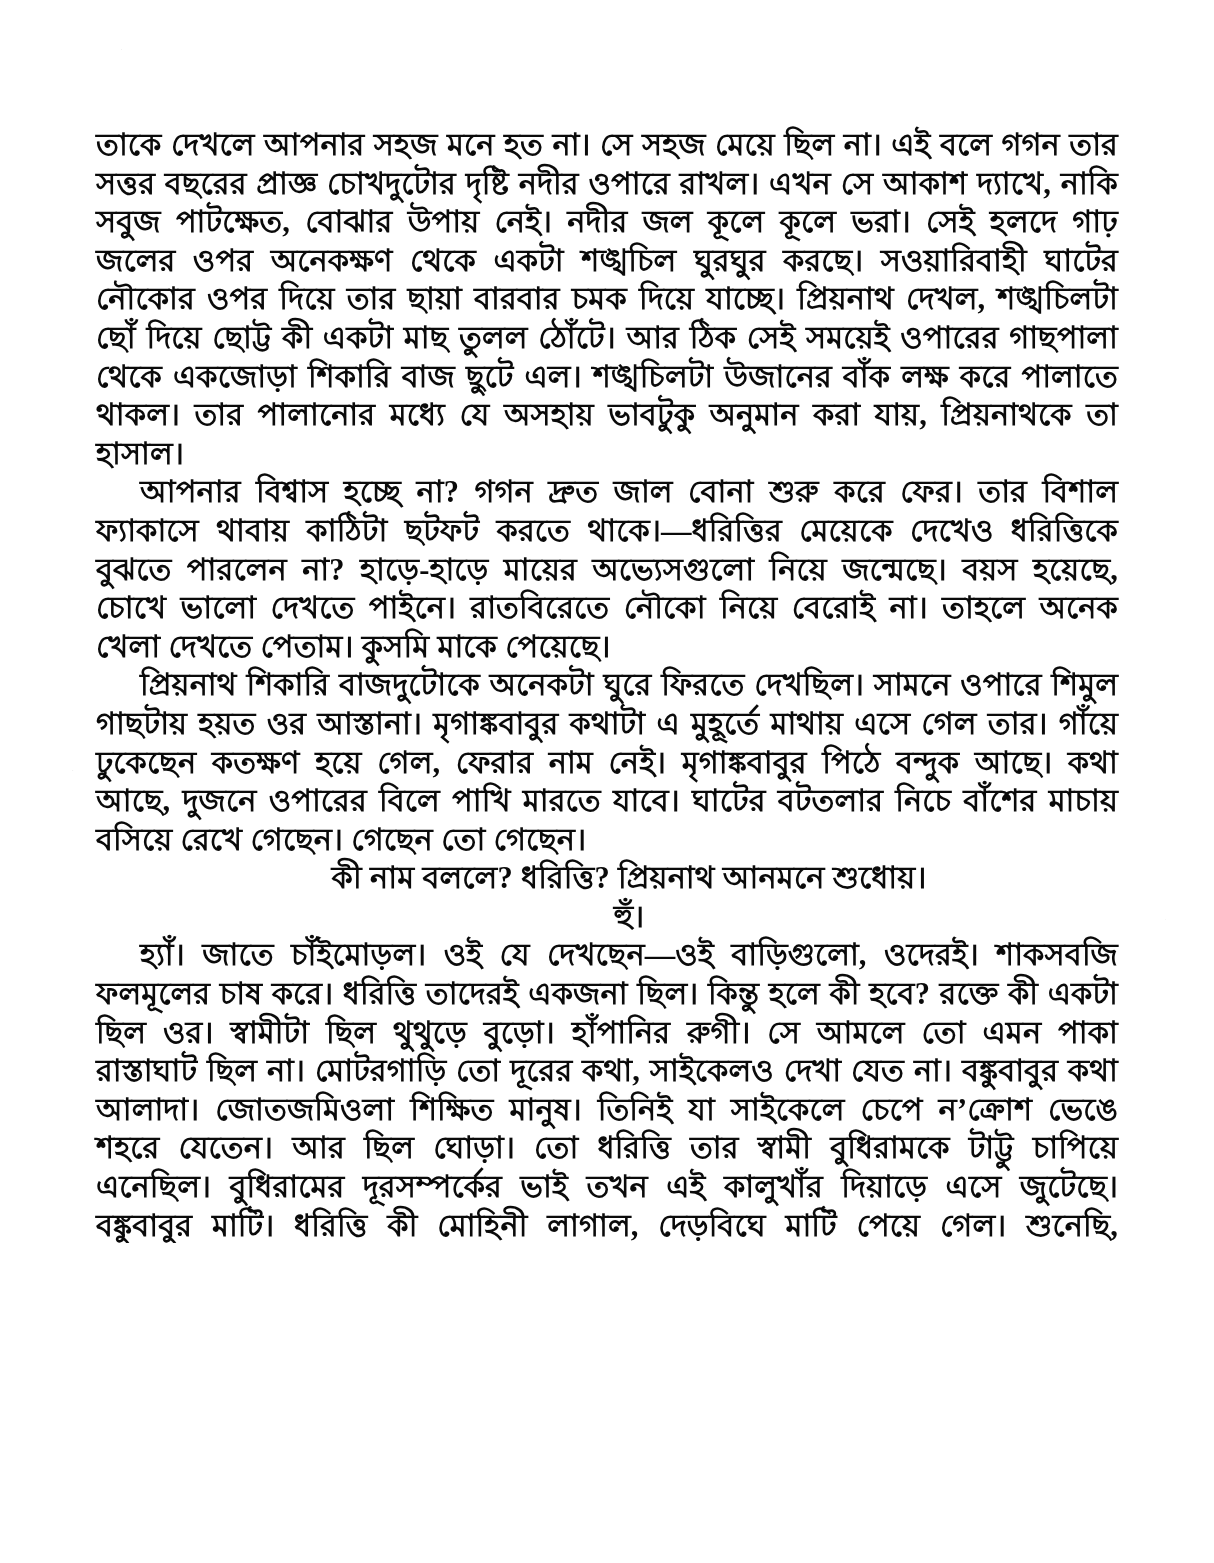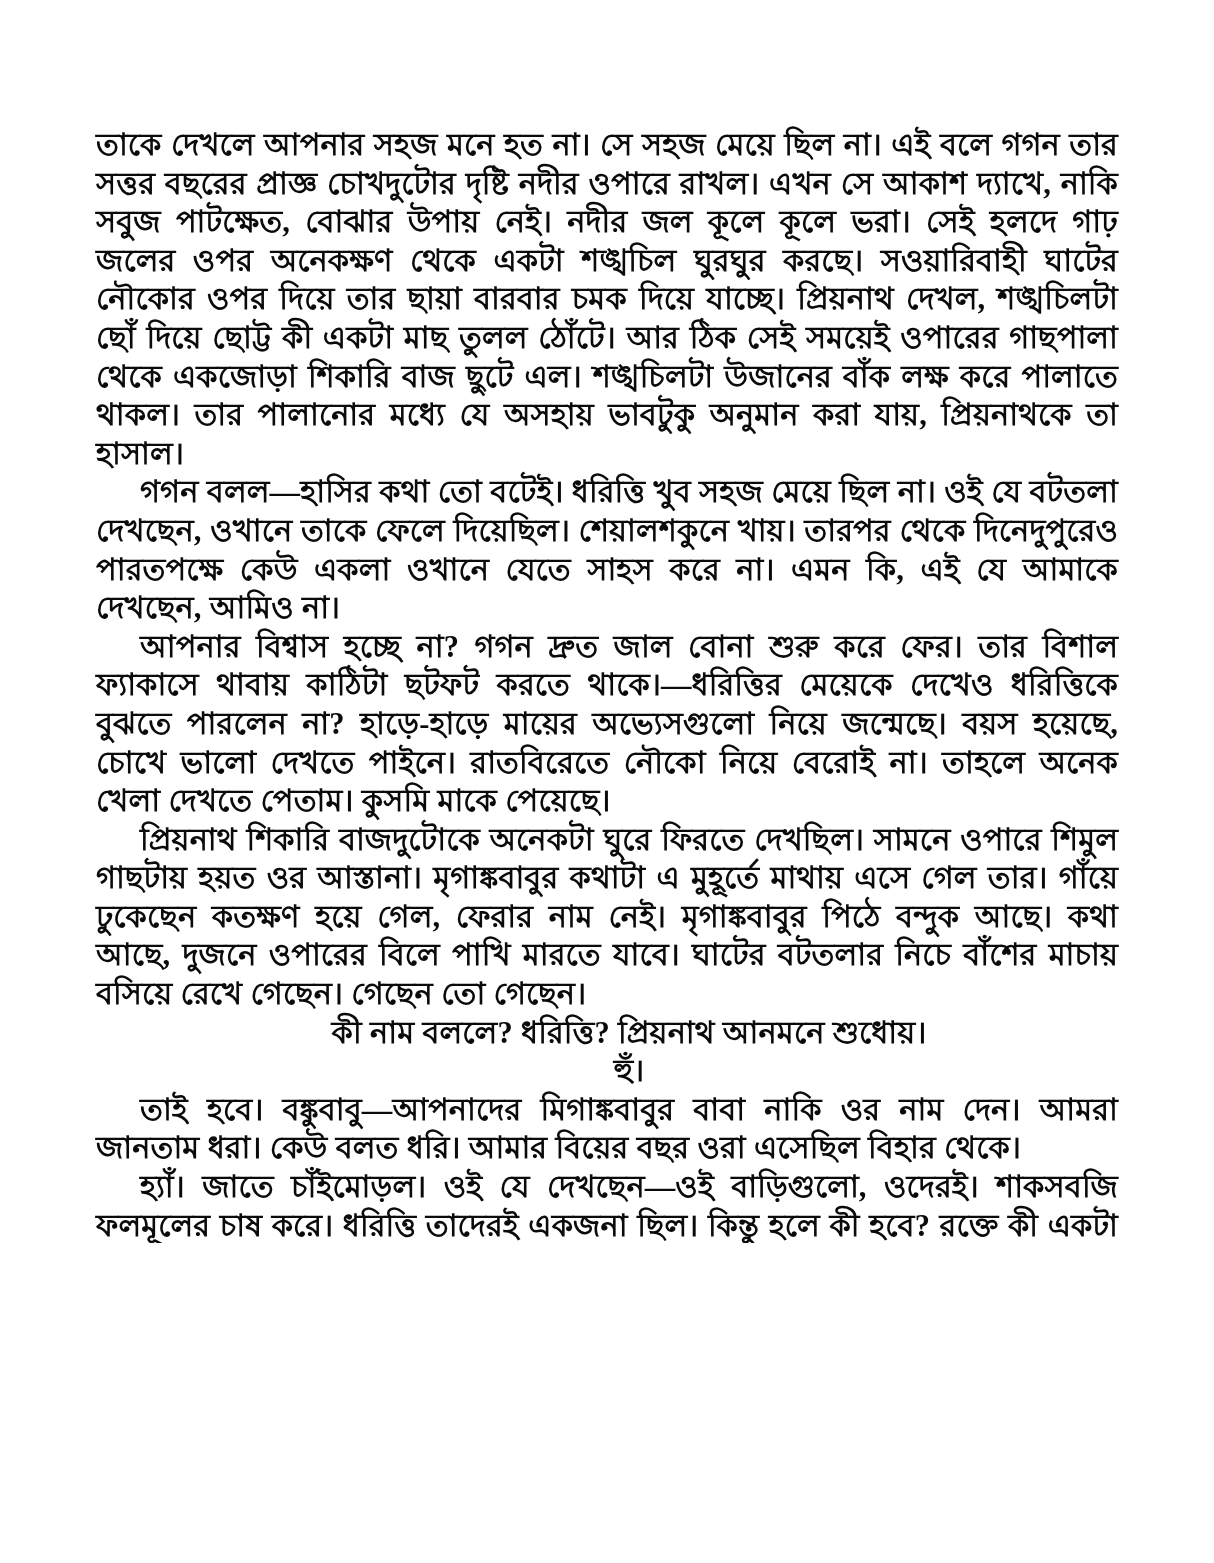--- a/index.html
+++ b/index.html
@@ -75,30 +75,28 @@
 <body>
 
 <div class="page">
 
   <div class="scan-noise"></div>
 
   <div class="text-block">
 
     <p class="para flush">তাকে দেখলে আপনার সহজ মনে হত না। সে সহজ মেয়ে ছিল না। এই বলে গগন তার সত্তর বছরের প্রাজ্ঞ চোখদুটোর দৃষ্টি নদীর ওপারে রাখল। এখন সে আকাশ দ্যাখে, নাকি সবুজ পাটক্ষেত, বোঝার উপায় নেই। নদীর জল কূলে কূলে ভরা। সেই হলদে গাঢ় জলের ওপর অনেকক্ষণ থেকে একটা শঙ্খচিল ঘুরঘুর করছে। সওয়ারিবাহী ঘাটের নৌকোর ওপর দিয়ে তার ছায়া বারবার চমক দিয়ে যাচ্ছে। প্রিয়নাথ দেখল, শঙ্খচিলটা ছোঁ দিয়ে ছোট্ট কী একটা মাছ তুলল ঠোঁটে। আর ঠিক সেই সময়েই ওপারের গাছপালা থেকে একজোড়া শিকারি বাজ ছুটে এল। শঙ্খচিলটা উজানের বাঁক লক্ষ করে পালাতে থাকল। তার পালানোর মধ্যে যে অসহায় ভাবটুকু অনুমান করা যায়, প্রিয়নাথকে তা হাসাল।</p>
 
-    <p class="para indent">গগন বলল—হাসির কথা তো বটেই। ধরিত্তি খুব সহজ মেয়ে ছিল না। ওই যে বটতলা দেখছেন, ওখানে তাকে ফেলে দিয়েছিল। শেয়ালশকুনে খায়। তারপর থেকে দিনেদুপুরেও পারতপক্ষে কেউ একলা ওখানে যেতে সাহস করে না। এমন কি, এই যে আমাকে দেখছেন, আমিও না।</p>
 
     <p class="para indent">আপনার বিশ্বাস হচ্ছে না? গগন দ্রুত জাল বোনা শুরু করে ফের। তার বিশাল ফ্যাকাসে থাবায় কাঠিটা ছটফট করতে থাকে।—ধরিত্তির মেয়েকে দেখেও ধরিত্তিকে বুঝতে পারলেন না? হাড়ে-হাড়ে মায়ের অভ্যেসগুলো নিয়ে জন্মেছে। বয়স হয়েছে, চোখে ভালো দেখতে পাইনে। রাতবিরেতে নৌকো নিয়ে বেরোই না। তাহলে অনেক খেলা দেখতে পেতাম। কুসমি মাকে পেয়েছে।</p>
 
     <p class="para indent">প্রিয়নাথ শিকারি বাজদুটোকে অনেকটা ঘুরে ফিরতে দেখছিল। সামনে ওপারে শিমুল গাছটায় হয়ত ওর আস্তানা। মৃগাঙ্কবাবুর কথাটা এ মুহূর্তে মাথায় এসে গেল তার। গাঁয়ে ঢুকেছেন কতক্ষণ হয়ে গেল, ফেরার নাম নেই। মৃগাঙ্কবাবুর পিঠে বন্দুক আছে। কথা আছে, দুজনে ওপারের বিলে পাখি মারতে যাবে। ঘাটের বটতলার নিচে বাঁশের মাচায় বসিয়ে রেখে গেছেন। গেছেন তো গেছেন।</p>
 
     <p class="para short">কী নাম বললে? ধরিত্তি? প্রিয়নাথ আনমনে শুধোয়।</p>
 
     <p class="para short">হুঁ।</p>
 
 
-    <p class="para indent">তাই হবে। বঙ্কুবাবু—আপনাদের মিগাঙ্কবাবুর বাবা নাকি ওর নাম দেন। আমরা জানতাম ধরা। কেউ বলত ধরি। আমার বিয়ের বছর ওরা এসেছিল বিহার থেকে।</p>
 
 
     <p class="para indent">হ্যাঁ। জাতে চাঁইমোড়ল। ওই যে দেখছেন—ওই বাড়িগুলো, ওদেরই। শাকসবজি ফলমূলের চাষ করে। ধরিত্তি তাদেরই একজনা ছিল। কিন্তু হলে কী হবে? রক্তে কী একটা ছিল ওর। স্বামীটা ছিল থুথুড়ে বুড়ো। হাঁপানির রুগী। সে আমলে তো এমন পাকা রাস্তাঘাট ছিল না। মোটরগাড়ি তো দূরের কথা, সাইকেলও দেখা যেত না। বঙ্কুবাবুর কথা আলাদা। জোতজমিওলা শিক্ষিত মানুষ। তিনিই যা সাইকেলে চেপে ন’ক্রোশ ভেঙে শহরে যেতেন। আর ছিল ঘোড়া। তো ধরিত্তি তার স্বামী বুধিরামকে টাট্টু চাপিয়ে এনেছিল। বুধিরামের দূরসম্পর্কের ভাই তখন এই কালুখাঁর দিয়াড়ে এসে জুটেছে। বঙ্কুবাবুর মাটি। ধরিত্তি কী মোহিনী লাগাল, দেড়বিঘে মাটি পেয়ে গেল। শুনেছি, একপয়সাও সেলামি লাগেনি। সেলামি তো ধরিত্তির সেই কীরকম চোখজোড়া! বলে গগন চাপা হাসে।</p>
 
   </div>
 </div>
 
 </body></html>

